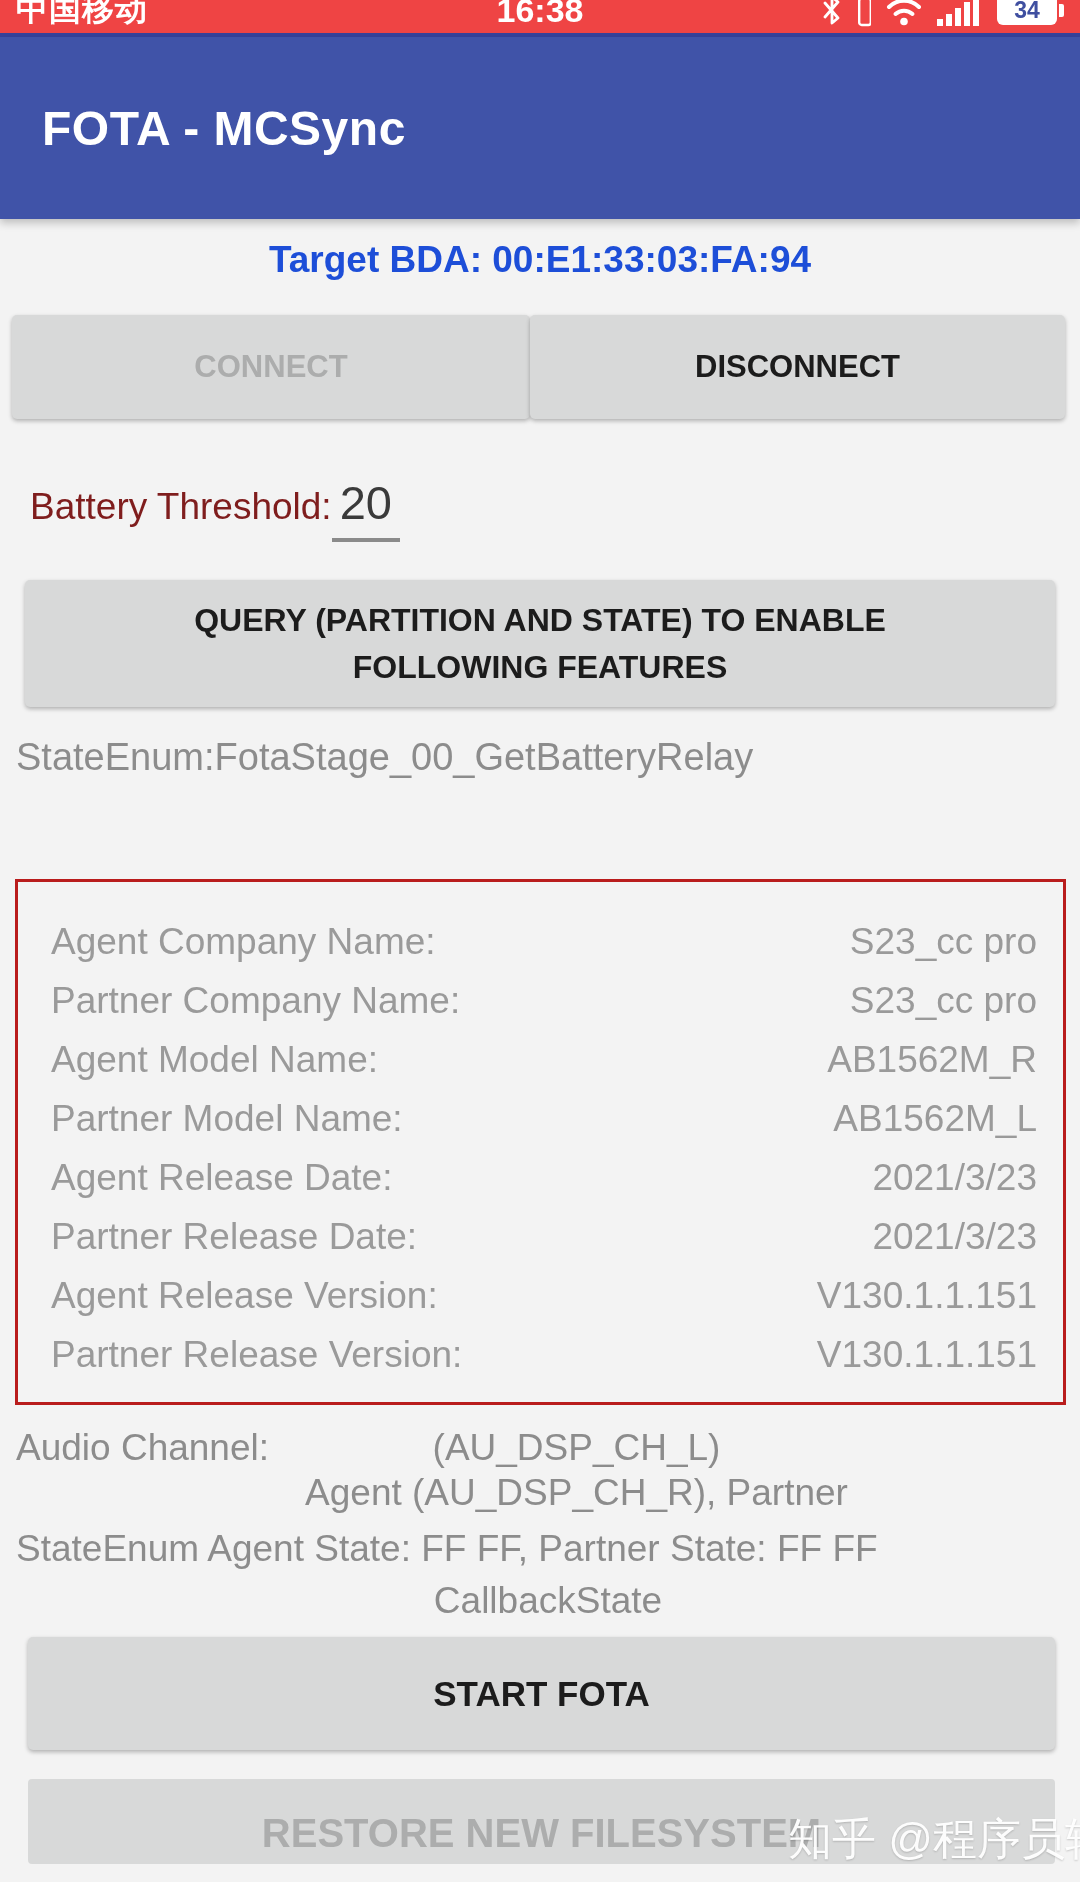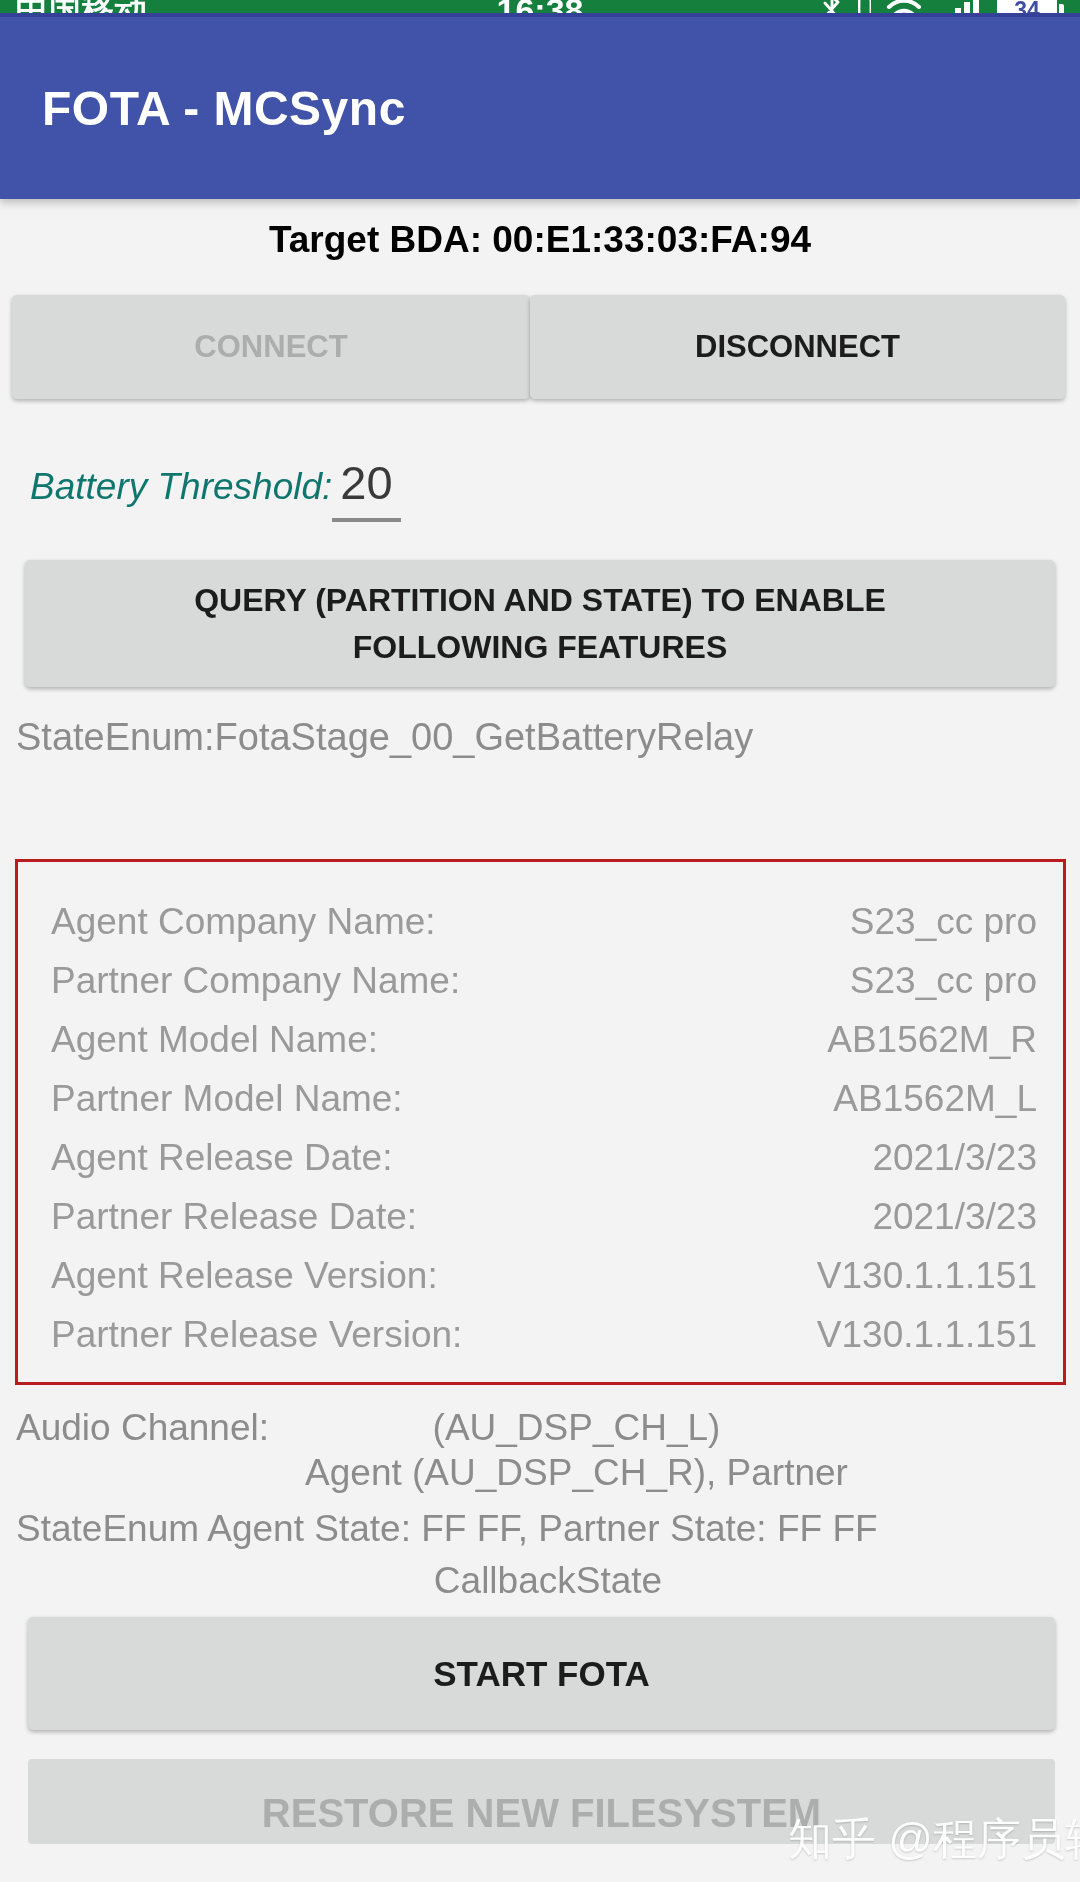--- a/index.html
+++ b/index.html
@@ -4,21 +4,21 @@
 <style>
   * { margin:0; padding:0; box-sizing:border-box; }
   html,body { width:1080px; height:1882px; overflow:hidden; }
   body {
     font-family:"Liberation Sans","DejaVu Sans",sans-serif;
     background:#F3F3F3;
     position:relative;
   }
   
   .status-bar {
-    height:17px; background:#15803d; overflow:hidden;
+    height:37px; background:#ef4444; overflow:hidden;
     border-bottom:4px solid #36429B;
   }
   .status-inner {
     height:48px; transform:translateY(-14px);
     display:flex; align-items:center; padding:0 16px;
     color:#fff;
   }
   .carrier { font-size:32px; font-weight:bold; letter-spacing:1px; }
   .time { position:absolute; left:0; right:0; text-align:center; font-size:34px; font-weight:bold; color:#fff; }
   .status-icons { margin-left:auto; display:flex; align-items:center; gap:14px; z-index:2; }
@@ -33,35 +33,35 @@
   .app-bar {
     height:182px; background:#4053A8;
     display:flex; align-items:center; padding-left:42px;
     box-shadow:0 4px 8px rgba(0,0,0,0.22);
     position:relative; z-index:1;
   }
   .app-title { color:#fff; font-size:48px; font-weight:bold; letter-spacing:0.5px; }
   
   .target-bda {
     margin-top:20px; text-align:center;
-    font-size:37px; font-weight:bold; color:#000000;
+    font-size:37px; font-weight:bold; color:#1d4ed8;
   }
   .btn {
     background:#D8D9D9; border:none; border-radius:5px;
     box-shadow:0 2px 4px rgba(0,0,0,0.28);
     font-family:inherit; font-weight:bold; color:#1C1C1C;
     display:flex; align-items:center; justify-content:center;
     text-align:center; cursor:pointer;
   }
   .btn.disabled { color:#ACADAD; }
   .btn-row { display:flex; margin:34px 15px 0 12px; }
   .btn-connect { width:518px; height:104px; font-size:31px; }
   .btn-disconnect { flex:1; height:104px; font-size:31px; }
   .battery-row { margin:56px 0 0 30px; display:flex; align-items:baseline; }
-  .battery-label { font-size:37px; color:#0f766e;font-style:italic; }
+  .battery-label { font-size:37px; color:#7f1d1d; }
   .battery-input {
     font-size:47px; color:#3A3A3A;
     border-bottom:4px solid #8A8A8A; padding:0 8px 8px 8px;
     min-width:58px; text-align:center;
   }
   .btn-query {
     margin:38px 0 0 25px; width:1030px; height:127px;
     font-size:32px; line-height:1.45; padding:0 80px;
   }
   .completed-text { margin:28px 0 0 16px; font-size:38px; color:#8C8C8C; line-height:44px; }

